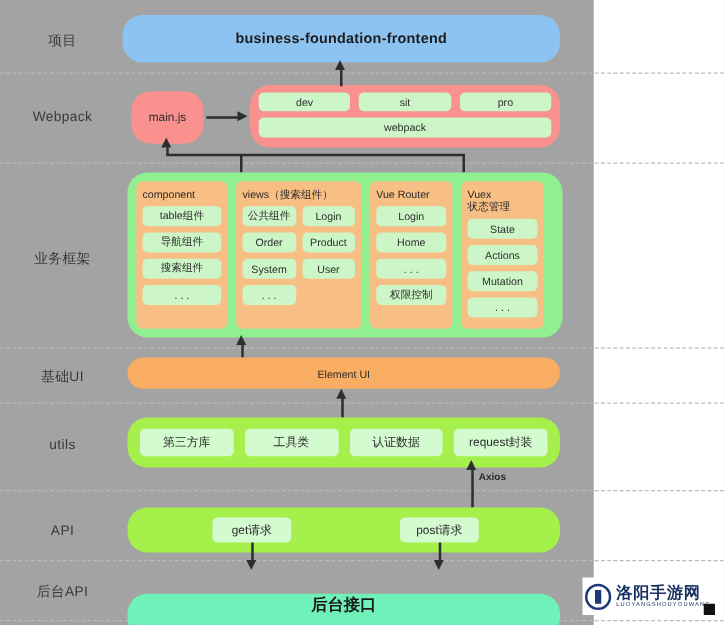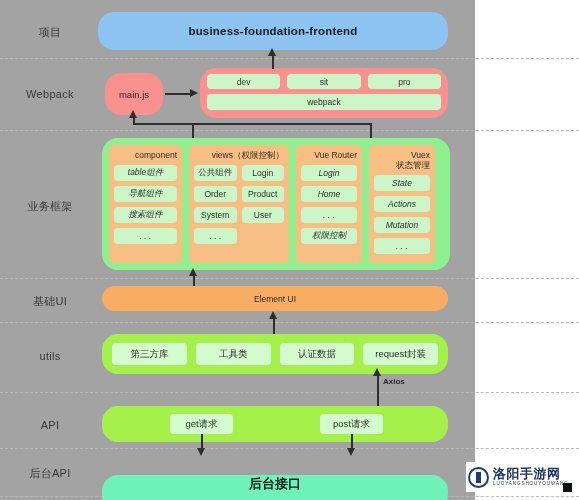--- a/index.html
+++ b/index.html
@@ -86,29 +86,29 @@
     padding: 7px 7px;
     display: flex; gap: 7px;
   }
   .subgroup {
     background: #f8bf85;
     border-radius: 5px;
     padding: 5px 5px 6px 5px;
     display: flex; flex-direction: column;
   }
   .sub-title {
-    text-align: right;
+    text-align: left;
     font-size: 8.5px;
     color: #2a2a2a;
     margin-bottom: 5px;
     line-height: 10px;
   }
   .sub-title .l2 { display: block; }
   .stack { display: flex; flex-direction: column; gap: 5px; }
-  .stack .chip { height: 16px; font-style: italic; }
+  .stack .chip { height: 16px; }
   .grid2 {
     display: grid;
     grid-template-columns: 1fr 1fr;
     gap: 5px;
   }
   .grid2 .chip { height: 16px; }
   #sub-component { width: 73px; }
   #sub-views { width: 100px; }
   #sub-router { width: 66px; }
   #sub-vuex { width: 66px; }
@@ -276,21 +276,21 @@
       <div class="sub-title">component</div>
       <div class="stack">
         <div class="chip">table组件</div>
         <div class="chip">导航组件</div>
         <div class="chip">搜索组件</div>
         <div class="chip">. . .</div>
       </div>
     </div>
 
     <div class="subgroup" id="sub-views">
-      <div class="sub-title">views（权限控制）</div>
+      <div class="sub-title">views（搜索组件）</div>
       <div class="grid2">
         <div class="chip">公共组件</div>
         <div class="chip">Login</div>
         <div class="chip">Order</div>
         <div class="chip">Product</div>
         <div class="chip">System</div>
         <div class="chip">User</div>
         <div class="chip">. . .</div>
       </div>
     </div>

